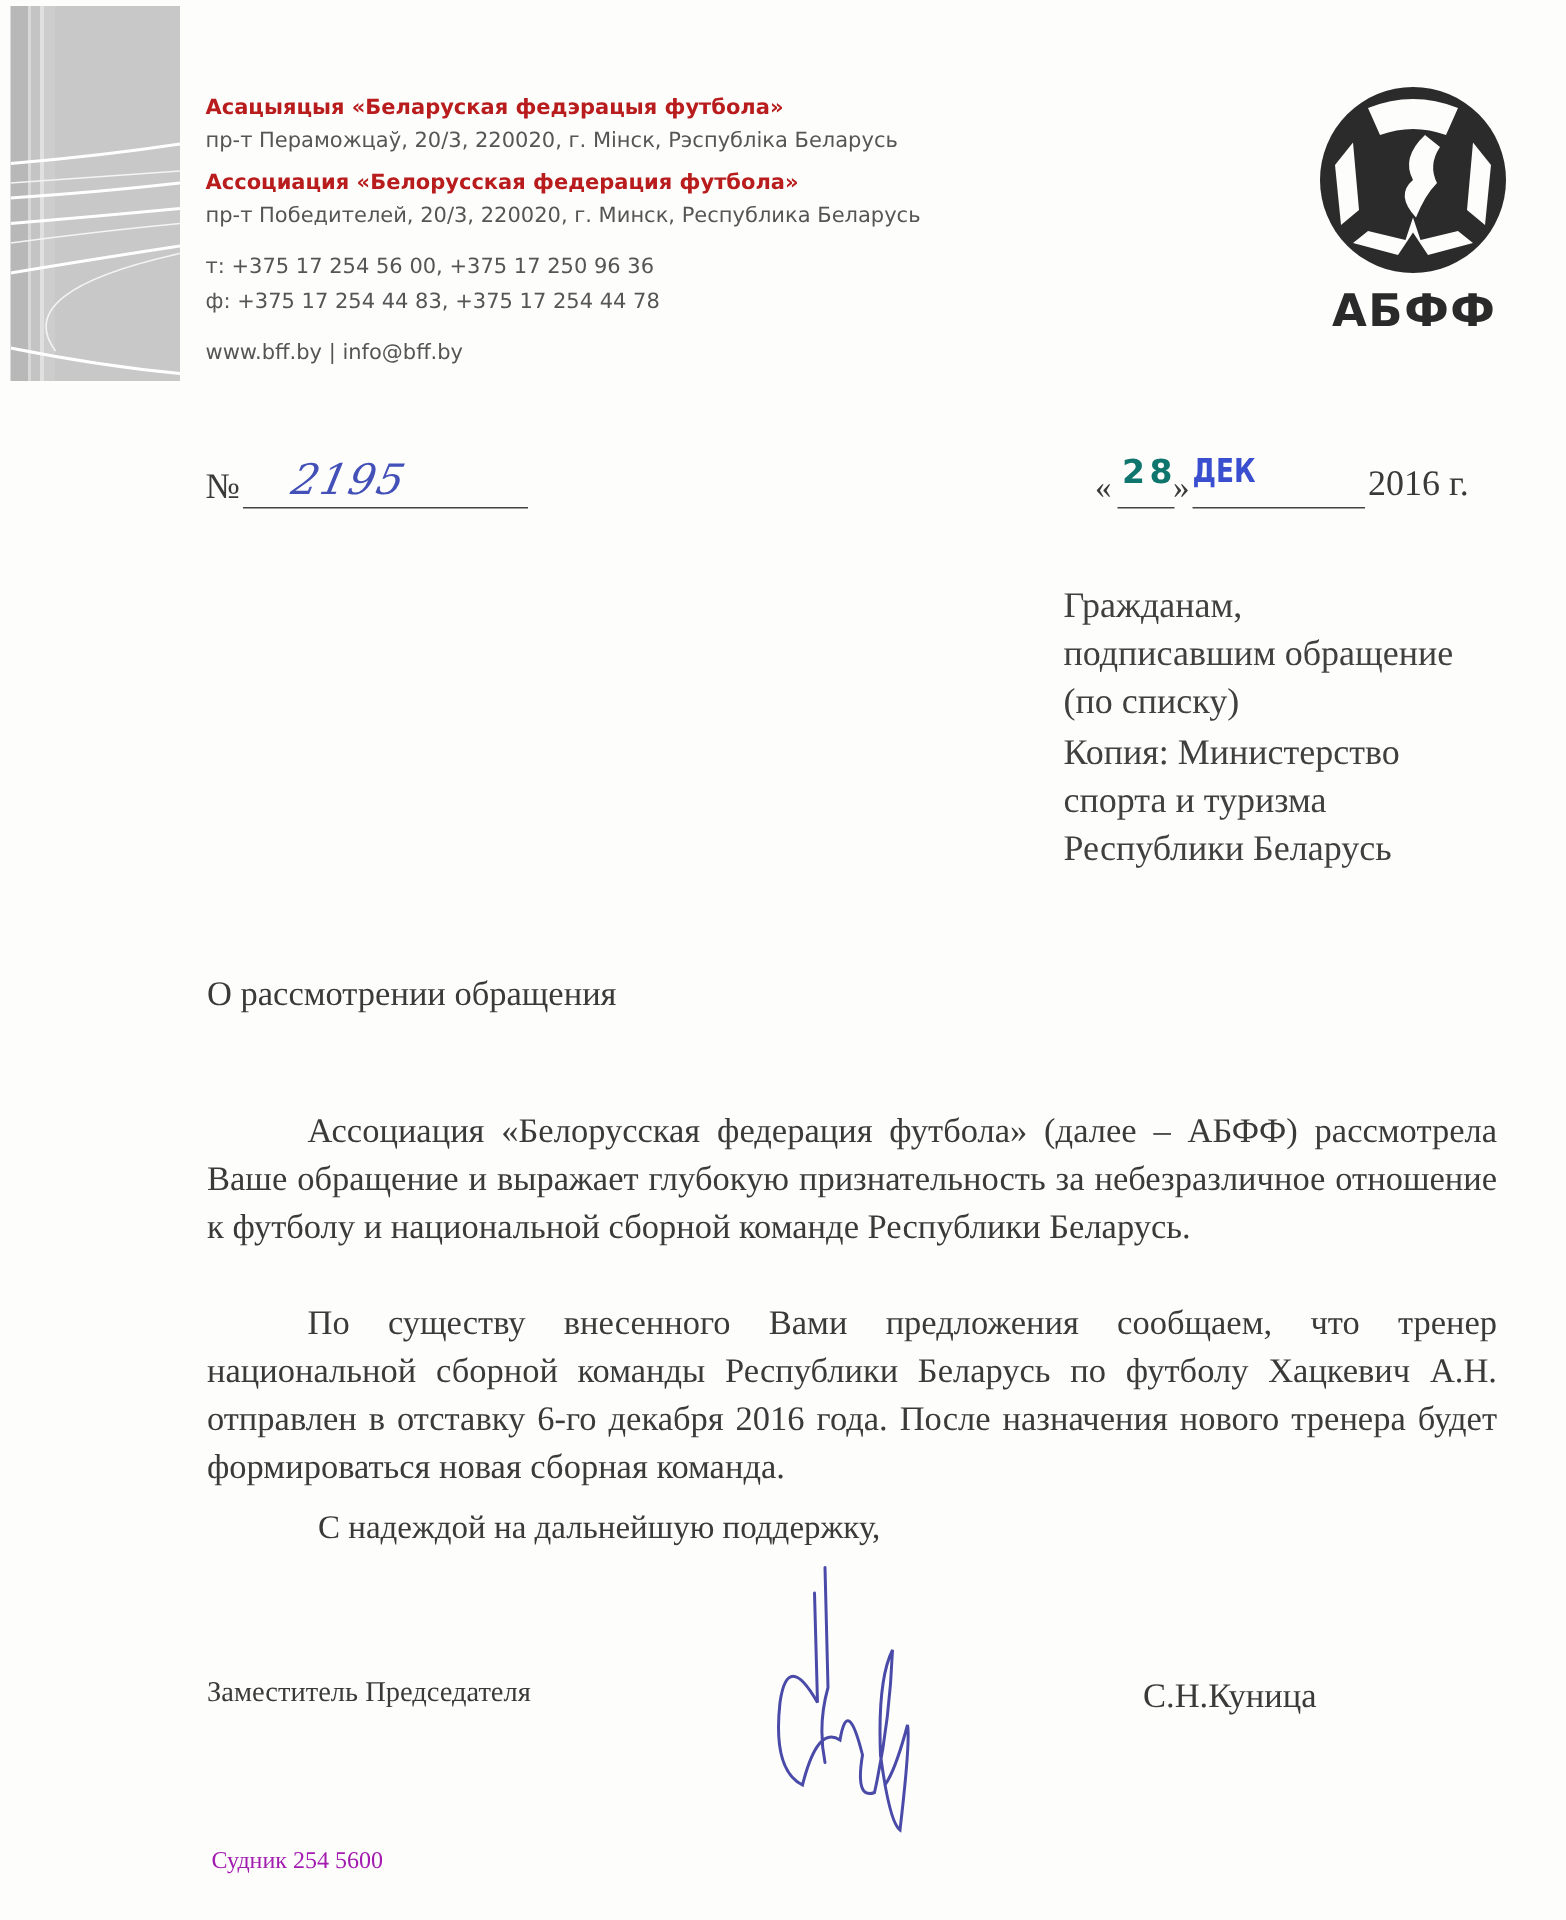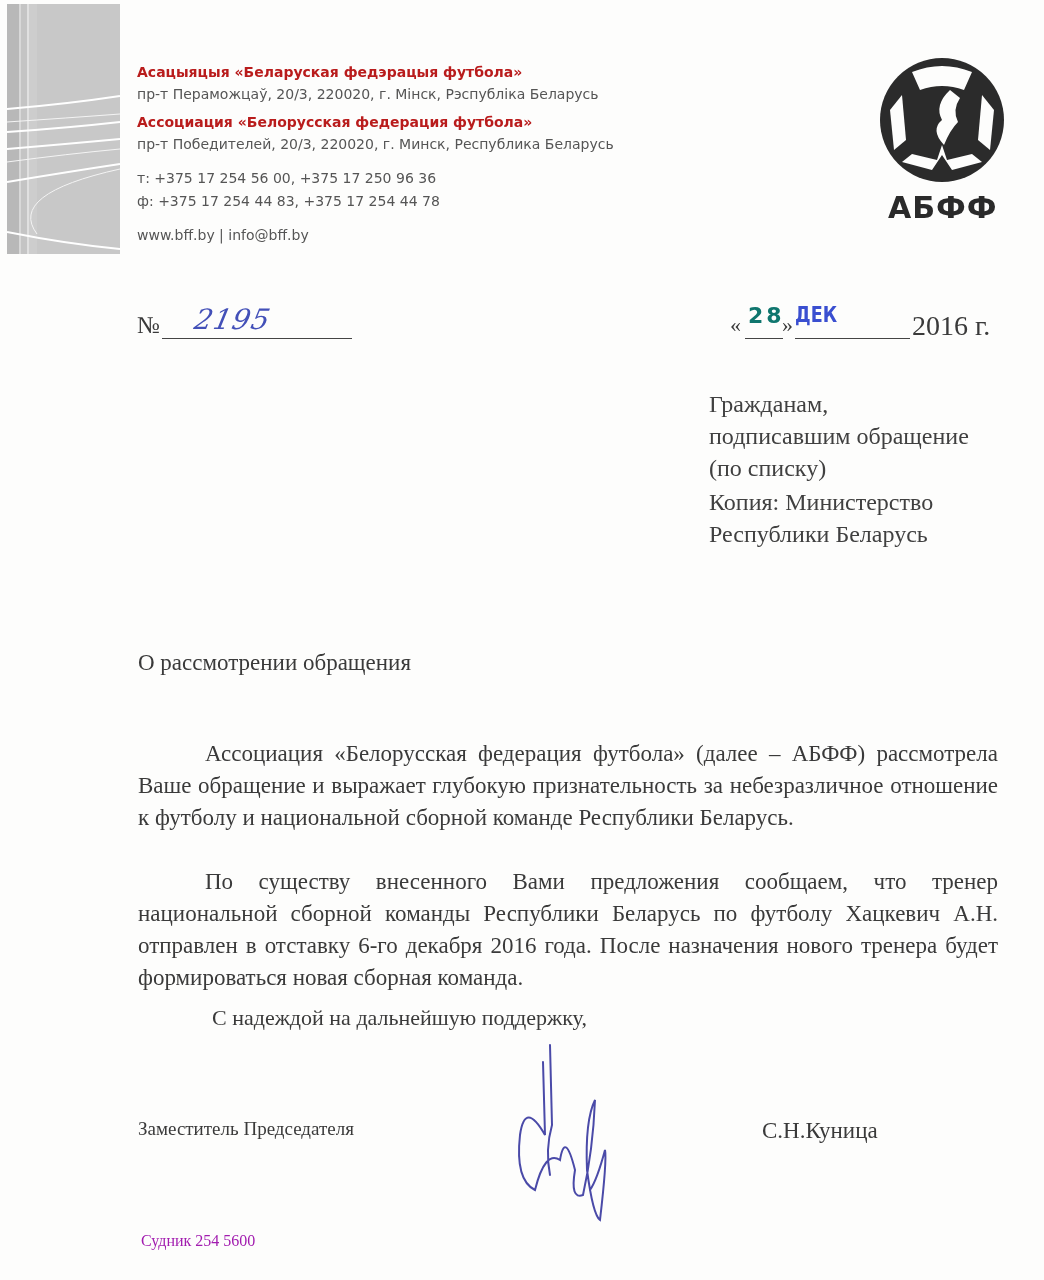--- a/index.html
+++ b/index.html
@@ -20,21 +20,21 @@
     
     .no-label { left: 137px; top: 312px; font-size: 24px; }
     .no-line { left: 162px; top: 338px; width: 190px; border-bottom: 1.5px solid #444; }
     .no-hand { left: 195px; top: 303px; font-family: "DejaVu Serif", serif; font-style: italic; font-size: 28px; color: #4350b8; transform: skewX(-12deg); letter-spacing: 1px; }
     .date-open { left: 730px; top: 312px; font-size: 22px; }
     .date-day-line { left: 745px; top: 338px; width: 38px; border-bottom: 1.5px solid #444; }
     .date-close { left: 782px; top: 312px; font-size: 22px; }
     .date-month-line { left: 795px; top: 338px; width: 115px; border-bottom: 1.5px solid #444; }
     .date-stamp-day { left: 748px; top: 303px; font-family: "DejaVu Sans", sans-serif; font-weight: bold; font-size: 22px; color: #0f766e; letter-spacing: 3px; }
     .date-stamp-month { left: 795px; top: 302px; font-family: "DejaVu Sans", sans-serif; font-weight: bold; font-size: 22px; color: #3a4fd0; transform: scaleX(0.8); transform-origin: left; }
-    .date-year { left: 912px; top: 310px; font-size: 28px; }
+    .date-year { left: 912px; top: 310px; font-size: 24px; }
     
     .addr { left: 709px; font-size: 24px; line-height: 32px; color: #404040; }
     .subject { left: 138px; top: 650px; font-size: 23px; }
     .body { left: 138px; width: 860px; font-size: 23px; line-height: 32px; text-align: justify; text-align-last: left; }
     .indent { text-indent: 67px; }
     .closing { left: 212px; top: 1005px; font-size: 22px; }
     .sig-title { left: 138px; top: 1118px; font-size: 19px; }
     .sig-name { left: 762px; top: 1118px; font-size: 23px; font-family: Liberation Serif, serif; }
     .signature { left: 505px; top: 1040px; }
     .footer-note { left: 141px; top: 1232px; font-size: 16px; color: #a21caf; }
@@ -87,20 +87,21 @@
 <div class="abs date-stamp-month">ДЕК</div>
 <div class="abs date-year">2016 г.</div>
 
 <div class="abs addr" style="top:388px">
   <div>Гражданам,</div>
   <div>подписавшим обращение</div>
   <div>(по списку)</div>
 </div>
 <div class="abs addr" style="top:486px">
   <div>Копия: Министерство</div>
+  <div>спорта и туризма</div>
   <div>Республики Беларусь</div>
 </div>
 
 <div class="abs subject">О рассмотрении обращения</div>
 
 <div class="abs body indent" style="top:738px">Ассоциация «Белорусская федерация футбола» (далее – АБФФ) рассмотрела Ваше обращение и выражает глубокую признательность за небезразличное отношение к футболу и национальной сборной команде Республики Беларусь.</div>
 <div class="abs body indent" style="top:866px">По существу внесенного Вами предложения сообщаем, что тренер национальной сборной команды Республики Беларусь по футболу Хацкевич А.Н. отправлен в отставку 6-го декабря 2016 года. После назначения нового тренера будет формироваться новая сборная команда.</div>
 <div class="abs closing">С надеждой на дальнейшую поддержку,</div>
 
 <div class="abs sig-title">Заместитель Председателя</div>

